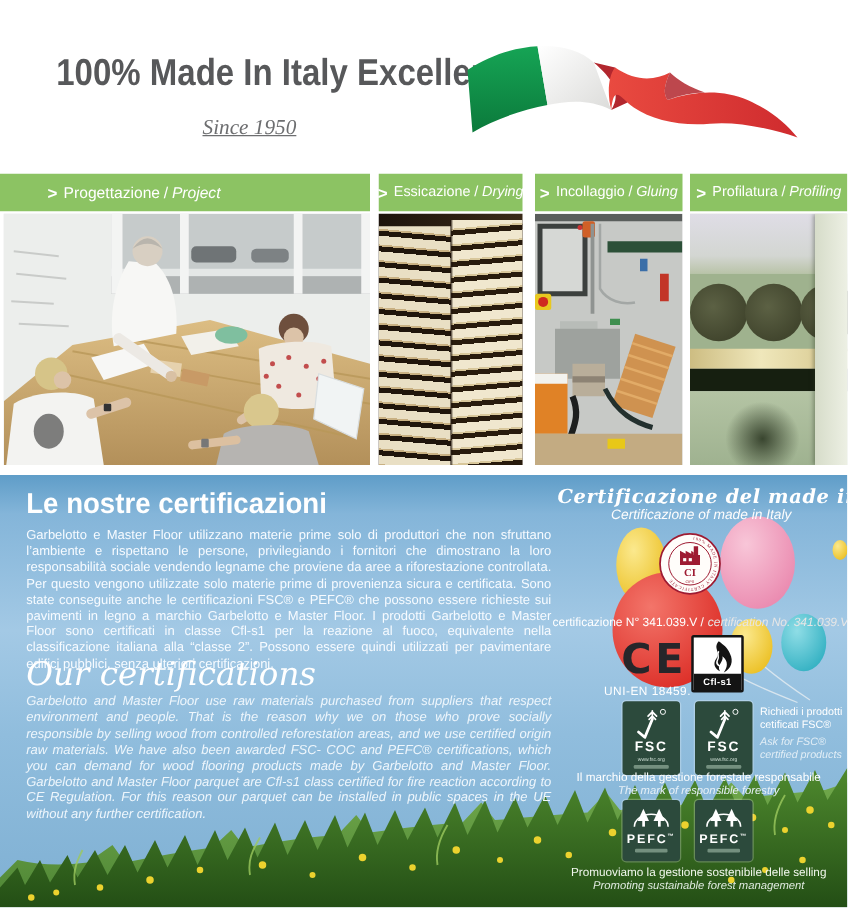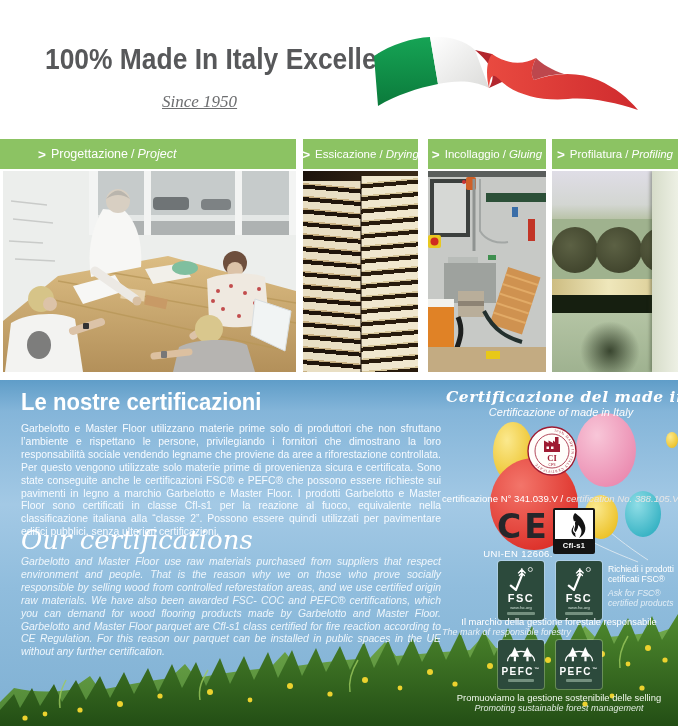--- a/index.html
+++ b/index.html
@@ -103,21 +103,21 @@
   #fsc2{left:556px;}
   .fsc-name{color:#fff;font-weight:bold;font-size:11px;letter-spacing:1.5px;margin-top:1px;}
   .fsc-url{color:#cfe0d6;font-size:4px;margin-top:1px;}
   .fsc-lic{width:28px;height:2.5px;background:#74907f;margin-top:2px;border-radius:1px;}
 
   .fsc-note-it{position:absolute;left:608px;top:565px;width:68px;font-size:8.6px;line-height:9.8px;color:#fff;}
   .fsc-note-en{position:absolute;left:608px;top:589px;width:68px;font-size:8.6px;line-height:9.8px;
     color:#e2eef6;font-style:italic;}
 
   .forestry-it{position:absolute;left:442px;top:616px;width:234px;text-align:center;font-size:9.4px;color:#fff;}
-  .forestry-en{position:absolute;left:442px;top:627px;width:234px;font-size:9px;
+  .forestry-en{position:absolute;left:442px;top:627px;width:234px;text-align:center;font-size:9px;
     color:#e7f0f7;font-style:italic;}
 
   .pefc{position:absolute;top:640px;width:46px;height:49px;background:#2c4a3c;border-radius:3px;
     display:flex;flex-direction:column;align-items:center;padding-top:3px;box-sizing:border-box;
     box-shadow:0 0 0 1px rgba(255,255,255,.25);}
   #pefc1{left:498px;}
   #pefc2{left:556px;}
   .pefc-name{color:#fff;font-weight:bold;font-size:10px;letter-spacing:1.5px;line-height:1;}
   .pefc-name sup{font-size:5px;}
   .pefc-lic{width:26px;height:2.5px;background:#74907f;margin-top:2px;border-radius:1px;}
@@ -369,34 +369,34 @@
       <rect x="28" y="11" width="3.5" height="8"></rect>
       <polygon points="17,18 17,14.5 21.5,17 21.5,14.5 26,17 26,14.5 28,16 28,18"></polygon>
       <rect x="19.5" y="20.5" width="2.5" height="2.5" fill="#fffdfa"></rect>
       <rect x="24" y="20.5" width="2.5" height="2.5" fill="#fffdfa"></rect>
     </g>
     <text x="25" y="35" text-anchor="middle" font-size="8.5" font-weight="bold" font-family="Liberation Serif,serif" fill="#9e1b32">CI</text>
     <text x="25" y="40" text-anchor="middle" font-size="3" fill="#9e1b32">CIPS</text>
   </svg>
 
   <div class="certline z2" id="certline2">
-    <span class="it">certificazione N° 341.039.V /</span><span class="en">certification No. 388.105.V</span>
+    <span class="it">certificazione N° 341.039.V /</span><span class="en">certification No. 341.039.V</span>
   </div>
 
   <div class="ce z2">CE</div>
 
   <div class="flamebadge z2">
     <svg width="26" height="30" viewBox="0 0 26 30">
       <path d="M13,1 C8,7 15,9 11,15 C8,19 10,23 14,25 C11,20 17,18 16,13 C21,17 20,22 17,26 C23,23 25,17 22,11 C20,6 17,4 13,1 Z" fill="#141414"></path>
       <path d="M13,9 C11,12 14,13 12,16 C11,18 12,20 14,21" stroke="#fff" stroke-width="1.2" fill="none"></path>
     </svg>
     <div class="band">Cfl-s1</div>
   </div>
 
-  <div class="uni z2">UNI-EN 12606.</div>
+  <div class="uni z2">UNI-EN 18459.</div>
 
   <div class="fsc z2" id="fsc1">
     <svg width="34" height="26" viewBox="0 0 40 30">
       <path d="M8,24 L14,29 L21,12" stroke="#fff" stroke-width="2.6" fill="none" stroke-linecap="round"></path>
       <path d="M21,12 L21,4 M21,5 L17,9 M21,5 L25,9 M21,9 L18,12 M21,9 L24,12" stroke="#fff" stroke-width="1.6" fill="none" stroke-linecap="round"></path>
       <circle cx="31" cy="5" r="2.4" stroke="#fff" stroke-width=".9" fill="none"></circle>
     </svg>
     <div class="fsc-name">FSC</div>
     <div class="fsc-url">www.fsc.org</div>
     <div class="fsc-lic"></div>

